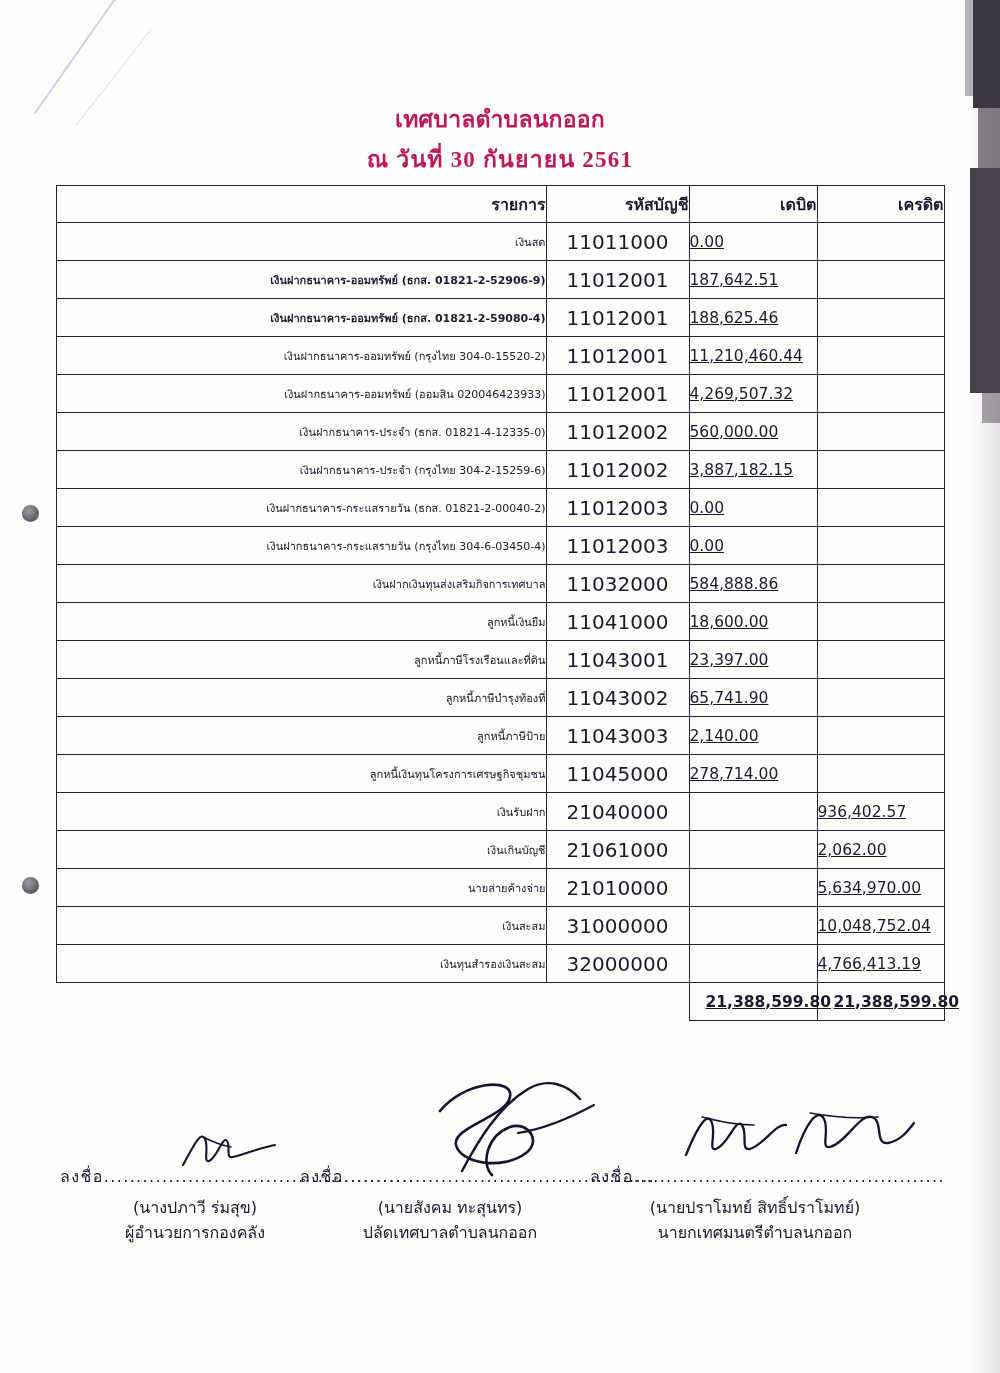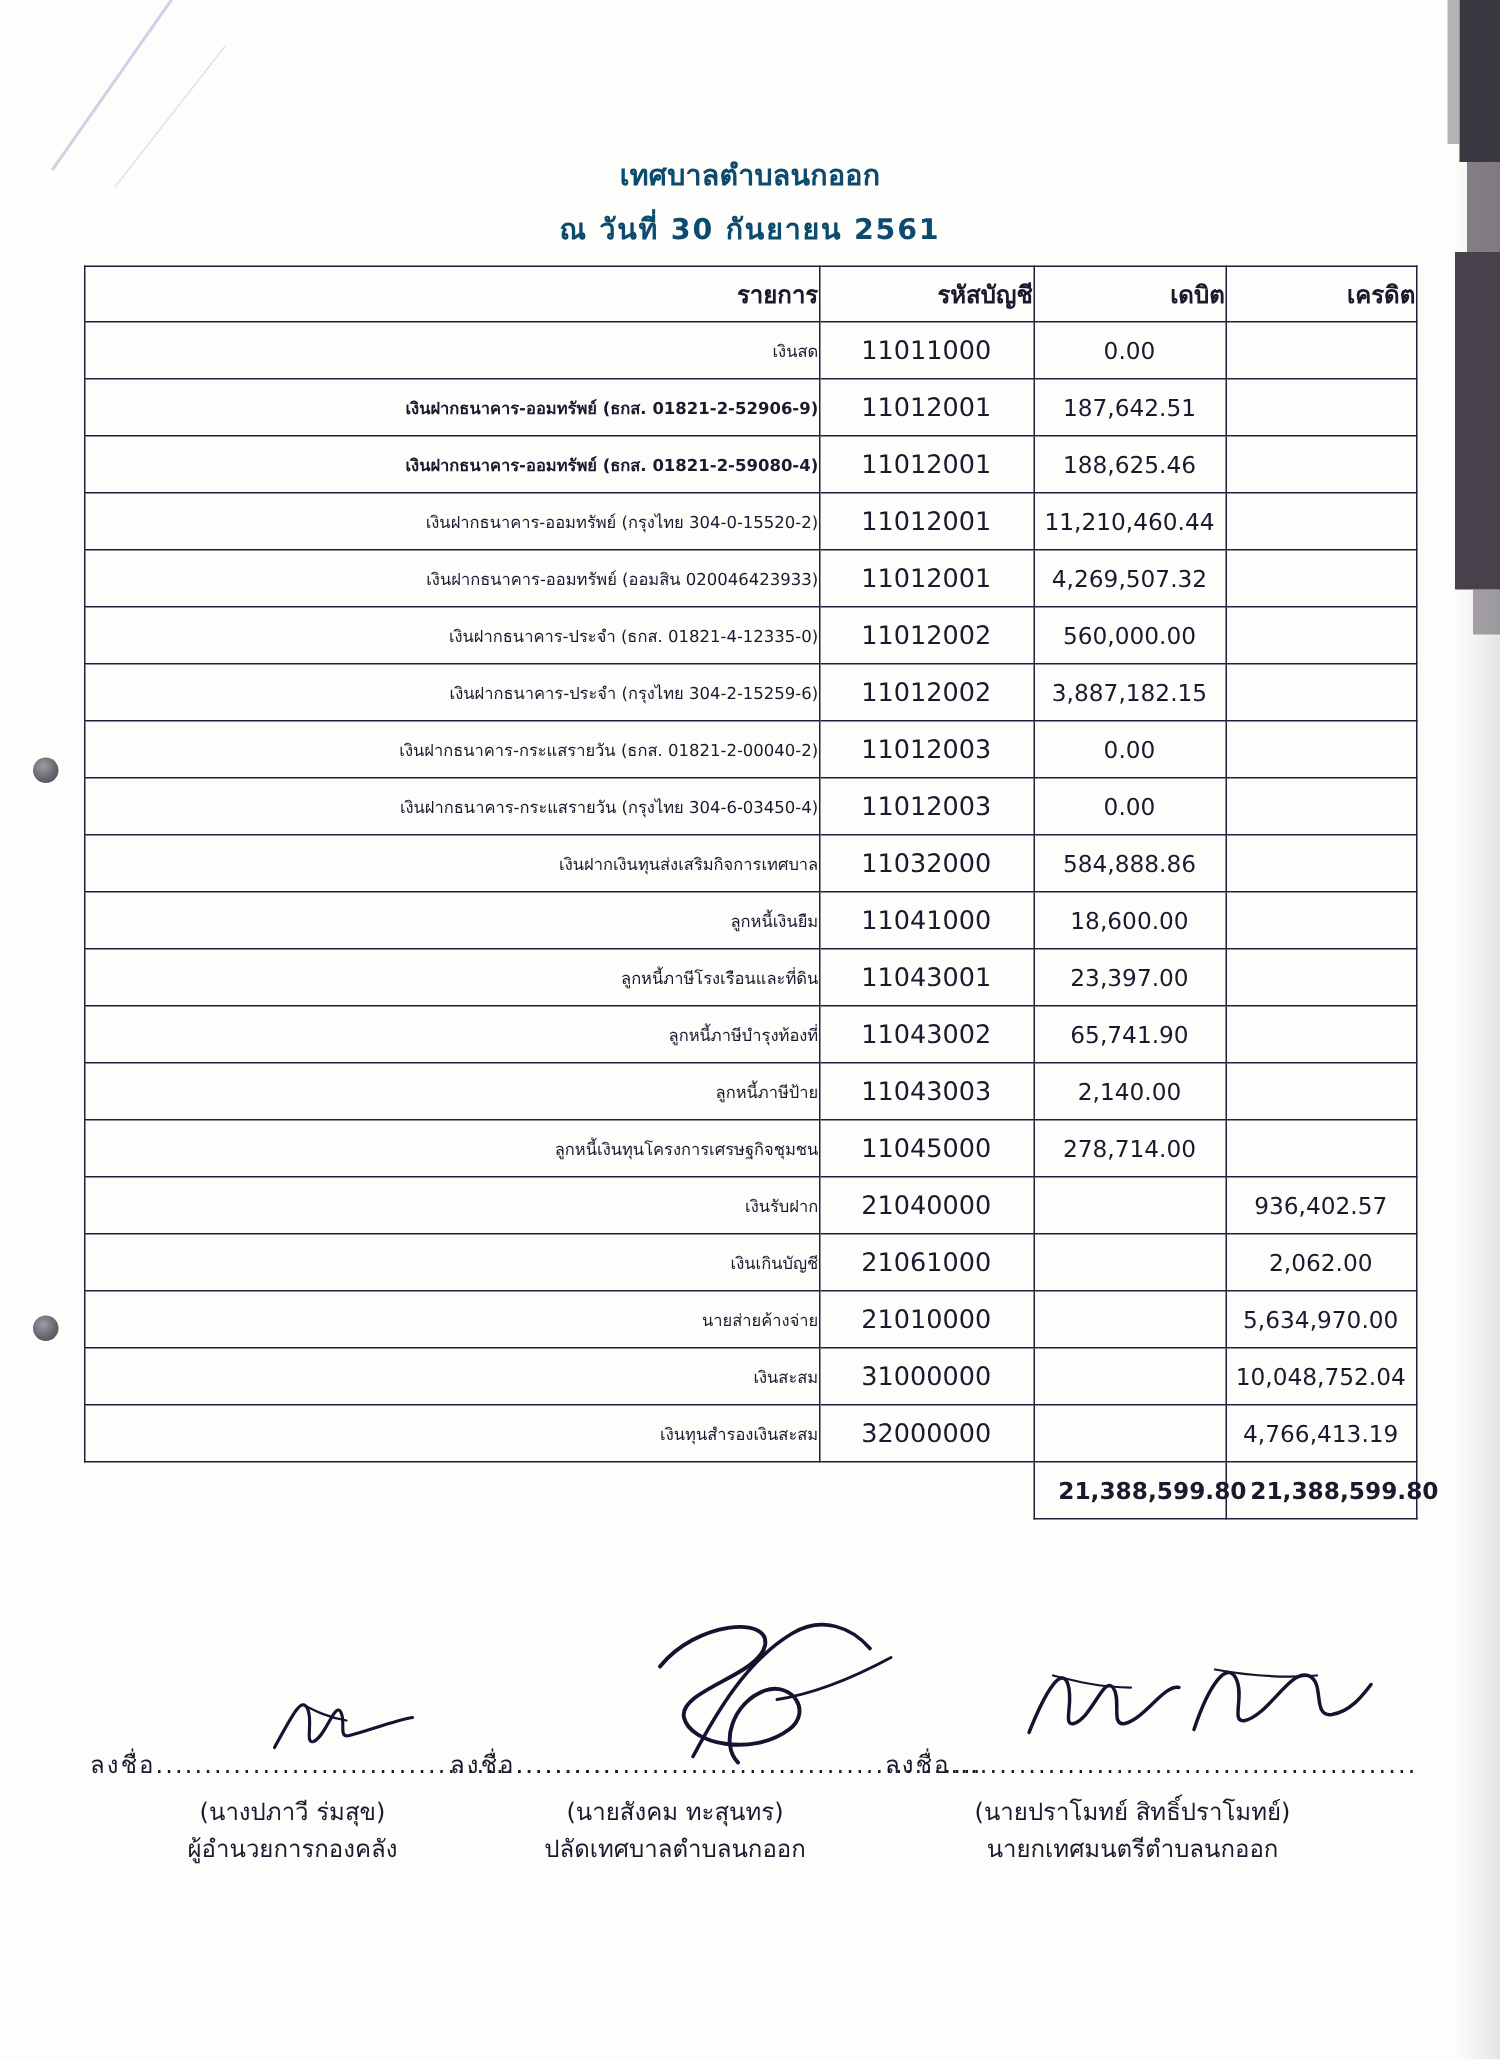--- a/index.html
+++ b/index.html
@@ -84,26 +84,27 @@
     position: absolute;
     top: 0; left: 0;
     width: 1000px;
   }
 
   .header {
     text-align: center;
     padding-top: 108px;
   }
   .header .line {
-    font-size: 19px;
+    font-size: 23px;
     font-weight: bold;
     letter-spacing: .2px;
     line-height: 1.0;
     margin-bottom: 17px;
-    color: #0c4a6e;
+    color: #be185d;
+    font-family: Liberation Serif, serif;
   }
   .header .line.l3 {
     margin-bottom: 14px;
     letter-spacing: 1.2px;
   }
 
   table.trial {
     border-collapse: collapse;
     margin: 0 auto;
     width: 888px;
@@ -130,27 +131,28 @@
   td.item {
     text-align: right;
     padding-left: 9px;
     font-size: 11px;
     white-space: nowrap;
     margin-top: 40px;
   }
   td.item.bold { font-weight: bold; }
   td.code {
     text-align: center;
-    font-size: 17px;
+    font-size: 20px;
     font-family: "DejaVu Sans", sans-serif;
   }
   td.amt {
-    text-align: center;
+    text-align: left;
     padding-right: 8px;
     font-size: 15.5px;
+    text-decoration: underline;
   }
   tr.total td {
     font-weight: bold;
     border-top: 1.4px solid #20203a;
     padding-left: 16px;
   }
   tr.total td.blank {
     border-left: none;
     border-bottom: none;
     border-top: none;

